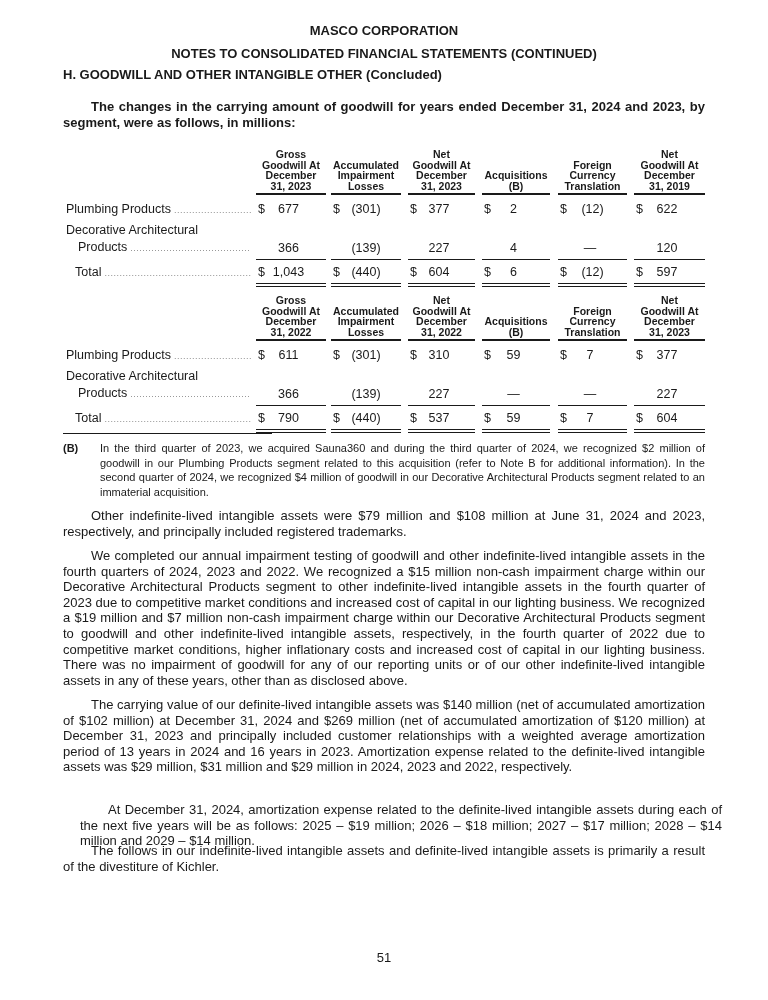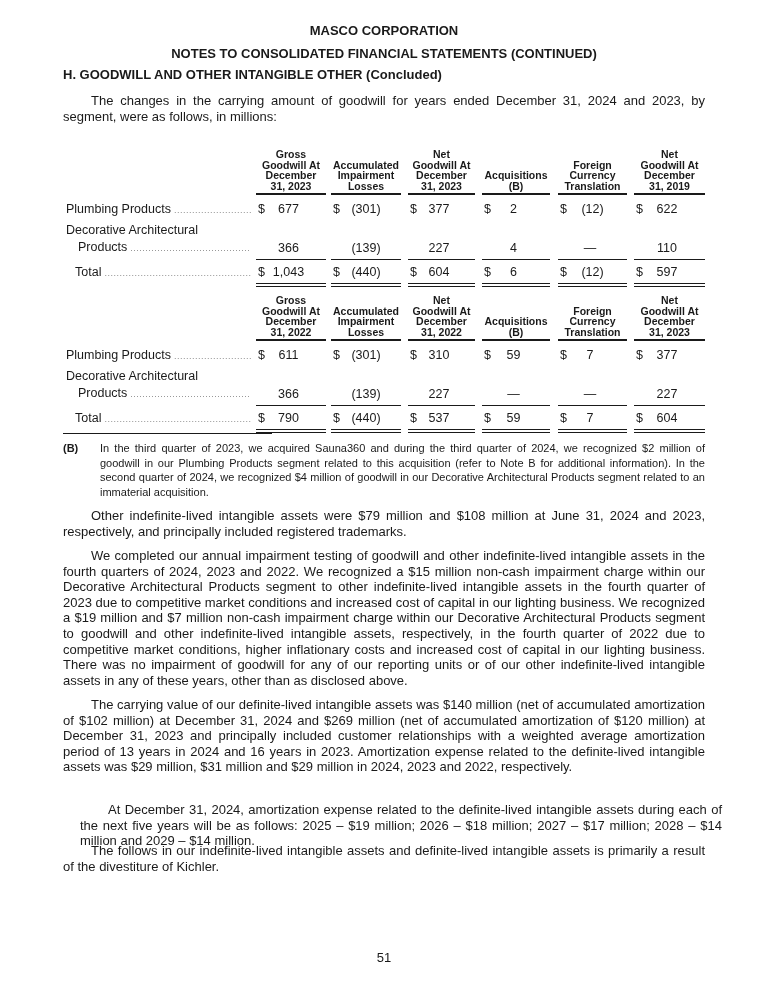--- a/index.html
+++ b/index.html
@@ -10,21 +10,21 @@
   .hdr { position: absolute; left: 0; width: 768px; text-align: center; font-weight: bold; font-size: 13px; }
   #company { top: 23px; }
   #notes-title { top: 46px; }
   #section-title { position: absolute; left: 63px; top: 67px; font-weight: bold; font-size: 13px; }
 
   .para {
     position: absolute; left: 63px; width: 642px;
     font-size: 13px; line-height: 15.6px; text-align: justify;
     text-indent: 28px;
   }
-  #intro { top: 93px; }
+  #intro { top: 99px; font-weight: bold; }
   #p-other { top: 508px; }
   #p-impair { top: 548px; }
   #p-carry { top: 697px; }
   #p-future { top: 785px; }
   #p-decrease { top: 843px; }
 
   
   .gtable { position: absolute; left: 63px; width: 642px; font-size: 12.5px; }
   #table-2024 { top: 146px; }
   #table-2023 { top: 292px; }
@@ -125,21 +125,21 @@
       <span class="num" style="left: 193px; width: 65px; top: 21px;">366</span>
       <div class="srule" style="left: 193px; width: 70px; bottom: -2px;"></div>
       <span class="num" style="left: 268px; width: 70px; top: 21px;">(139)</span>
       <div class="srule" style="left: 268px; width: 70px; bottom: -2px;"></div>
       <span class="num" style="left: 345px; width: 62px; top: 21px;">227</span>
       <div class="srule" style="left: 345px; width: 67px; bottom: -2px;"></div>
       <span class="num" style="left: 419px; width: 63px; top: 21px;">4</span>
       <div class="srule" style="left: 419px; width: 68px; bottom: -2px;"></div>
       <span class="num" style="left: 495px; width: 64px; top: 21px;">—</span>
       <div class="srule" style="left: 495px; width: 69px; bottom: -2px;"></div>
-      <span class="num" style="left: 571px; width: 66px; top: 21px;">110</span>
+      <span class="num" style="left: 571px; width: 66px; top: 21px;">120</span>
       <div class="srule" style="left: 571px; width: 71px; bottom: -2px;"></div>
     </div>
     <div class="row" style="margin-top: 3px;">
       <div class="lbl" style="top: 4px; width: 176px; overflow: hidden; left: 12px;"><span>Total</span><span class="dots"> ..........................................................</span></div>
       <span class="dollar" style="left: 195px; top: 4px;">$</span>
       <span class="num" style="left: 193px; width: 65px; top: 4px;">1,043</span>
       <div class="drule" style="left: 193px; width: 70px; bottom: -6px;"></div>
       <span class="dollar" style="left: 270px; top: 4px;">$</span>
       <span class="num" style="left: 268px; width: 70px; top: 4px;">(440)</span>
       <div class="drule" style="left: 268px; width: 70px; bottom: -6px;"></div>

